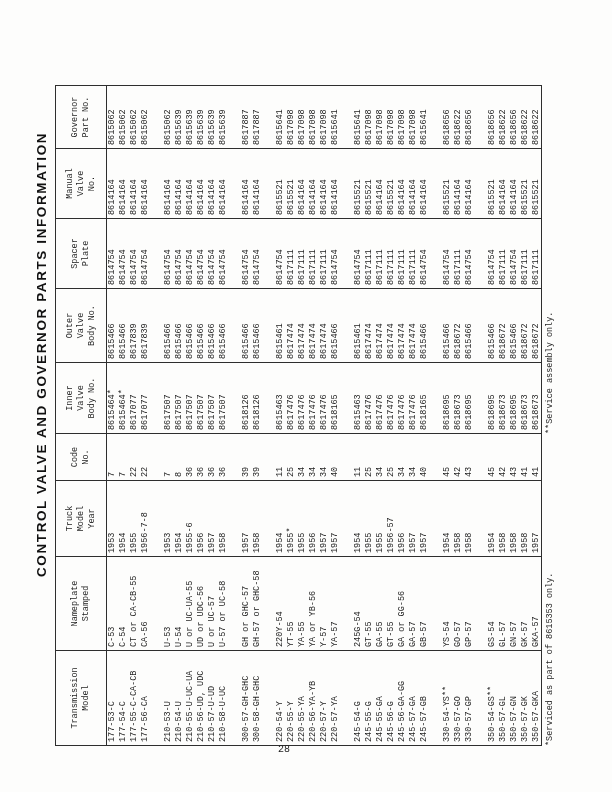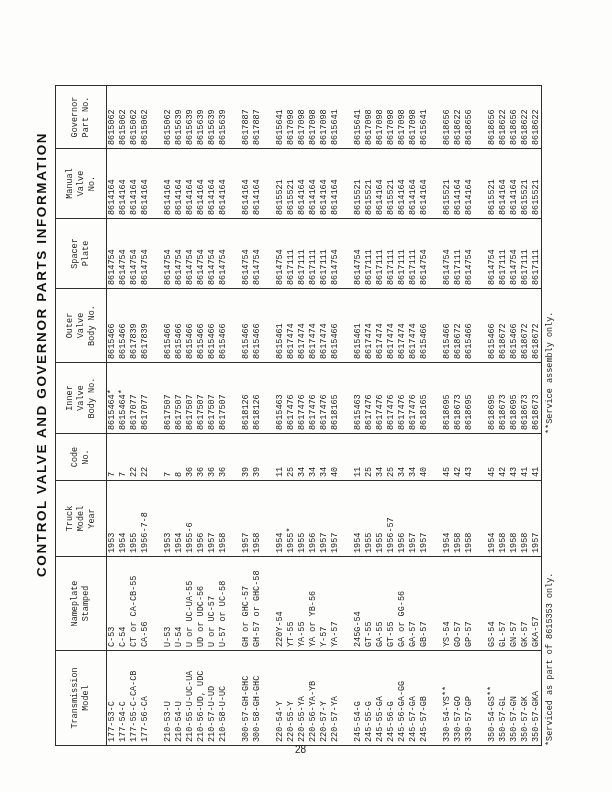--- a/index.html
+++ b/index.html
@@ -66,23 +66,23 @@
   .footnotes{
     position:relative;
     width:660px;height:14px;
     margin-top:3px;
     font-size:8.5px;
   }
   .footnotes .fn1{position:absolute;left:0;top:0;white-space:nowrap;}
   .footnotes .fn2{position:absolute;left:312px;top:0;white-space:nowrap;}
   .page-number{
     position:absolute;
-    left:295px; top:744px;
+    left:278px; top:744px;
     font-size:10px;
-    font-family:Liberation Sans, sans-serif;
+    font-family:Liberation Mono, monospace;
     color:#222;
   }
 </style>
 </head>
 <body>
 
 <div class="page">
 
   <div class="doc-title">CONTROL VALVE AND GOVERNOR PARTS INFORMATION</div>
 

